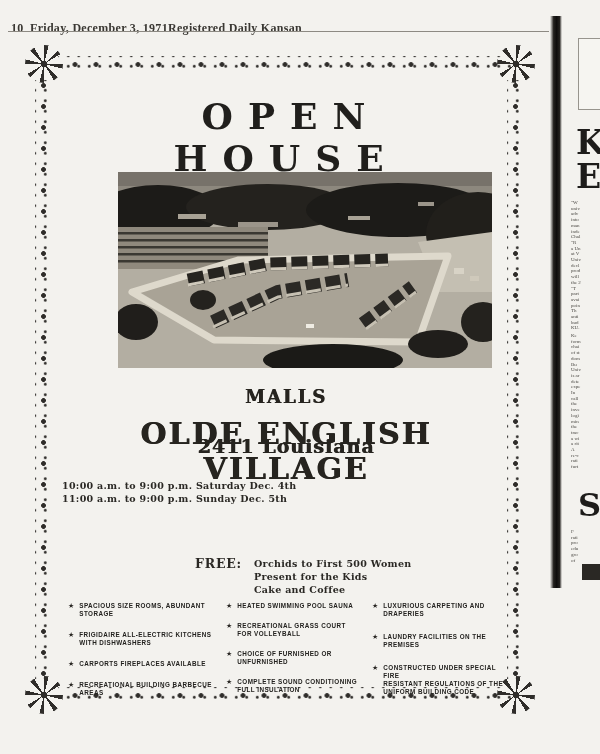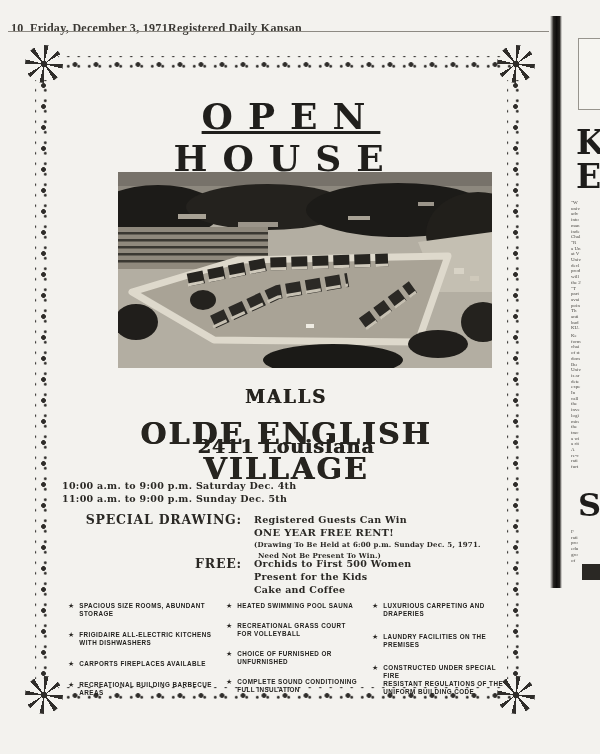--- a/index.html
+++ b/index.html
@@ -37,21 +37,21 @@
   }
   .corner-tl { left:25px;  top:45px; }
   .corner-tr { left:497px; top:45px; }
   .corner-bl { left:25px;  top:676px; }
   .corner-br { left:497px; top:676px; }
 
   
   .ad-title {
     position:absolute; left:60px; top:95px; width:452px; text-align:center;
     font-family:"DejaVu Serif", serif; font-weight:bold; font-size:36px;
-    letter-spacing:15px; word-spacing:22px; text-indent:10px; color:#201f1c;text-decoration:underline;
+    letter-spacing:15px; word-spacing:22px; text-indent:10px; color:#201f1c;
   }
 
   
   .photo { position:absolute; left:118px; top:172px; width:374px; height:196px; background:#b3aea2; }
   .photo svg { display:block; width:100%; height:100%; }
 
   
   .venue {
     position:absolute; left:60px; width:452px; text-align:center;
     font-family:"DejaVu Serif", serif; font-weight:bold; color:#26241f;
@@ -178,29 +178,20 @@
   <div class="venue venue-2">OLDE ENGLISH VILLAGE</div>
   <div class="venue venue-3">2411 Louisiana</div>
 
   <div class="section section-openhouse">
     <div class="sec-lines">
       <div class="sec-line">10:00 a.m. to 9:00 p.m. Saturday Dec. 4th</div>
       <div class="sec-line">11:00 a.m. to 9:00 p.m. Sunday Dec. 5th</div>
     </div>
   </div>
 
-  <div class="section section-drawing">
-    <div class="sec-label">SPECIAL DRAWING:</div>
-    <div class="sec-lines">
-      <div class="sec-line">Registered Guests Can Win</div>
-      <div class="sec-line big">ONE YEAR FREE RENT!</div>
-      <div class="sec-line small">(Drawing To Be Held at 6:00 p.m. Sunday Dec. 5, 1971.</div>
-      <div class="sec-line small indent">Need Not Be Present To Win.)</div>
-    </div>
-  </div>
 
   <div class="section section-free">
     <div class="sec-label">FREE:</div>
     <div class="sec-lines">
       <div class="sec-line">Orchids to First 500 Women</div>
       <div class="sec-line">Present for the Kids</div>
       <div class="sec-line">Cake and Coffee</div>
     </div>
   </div>
 

